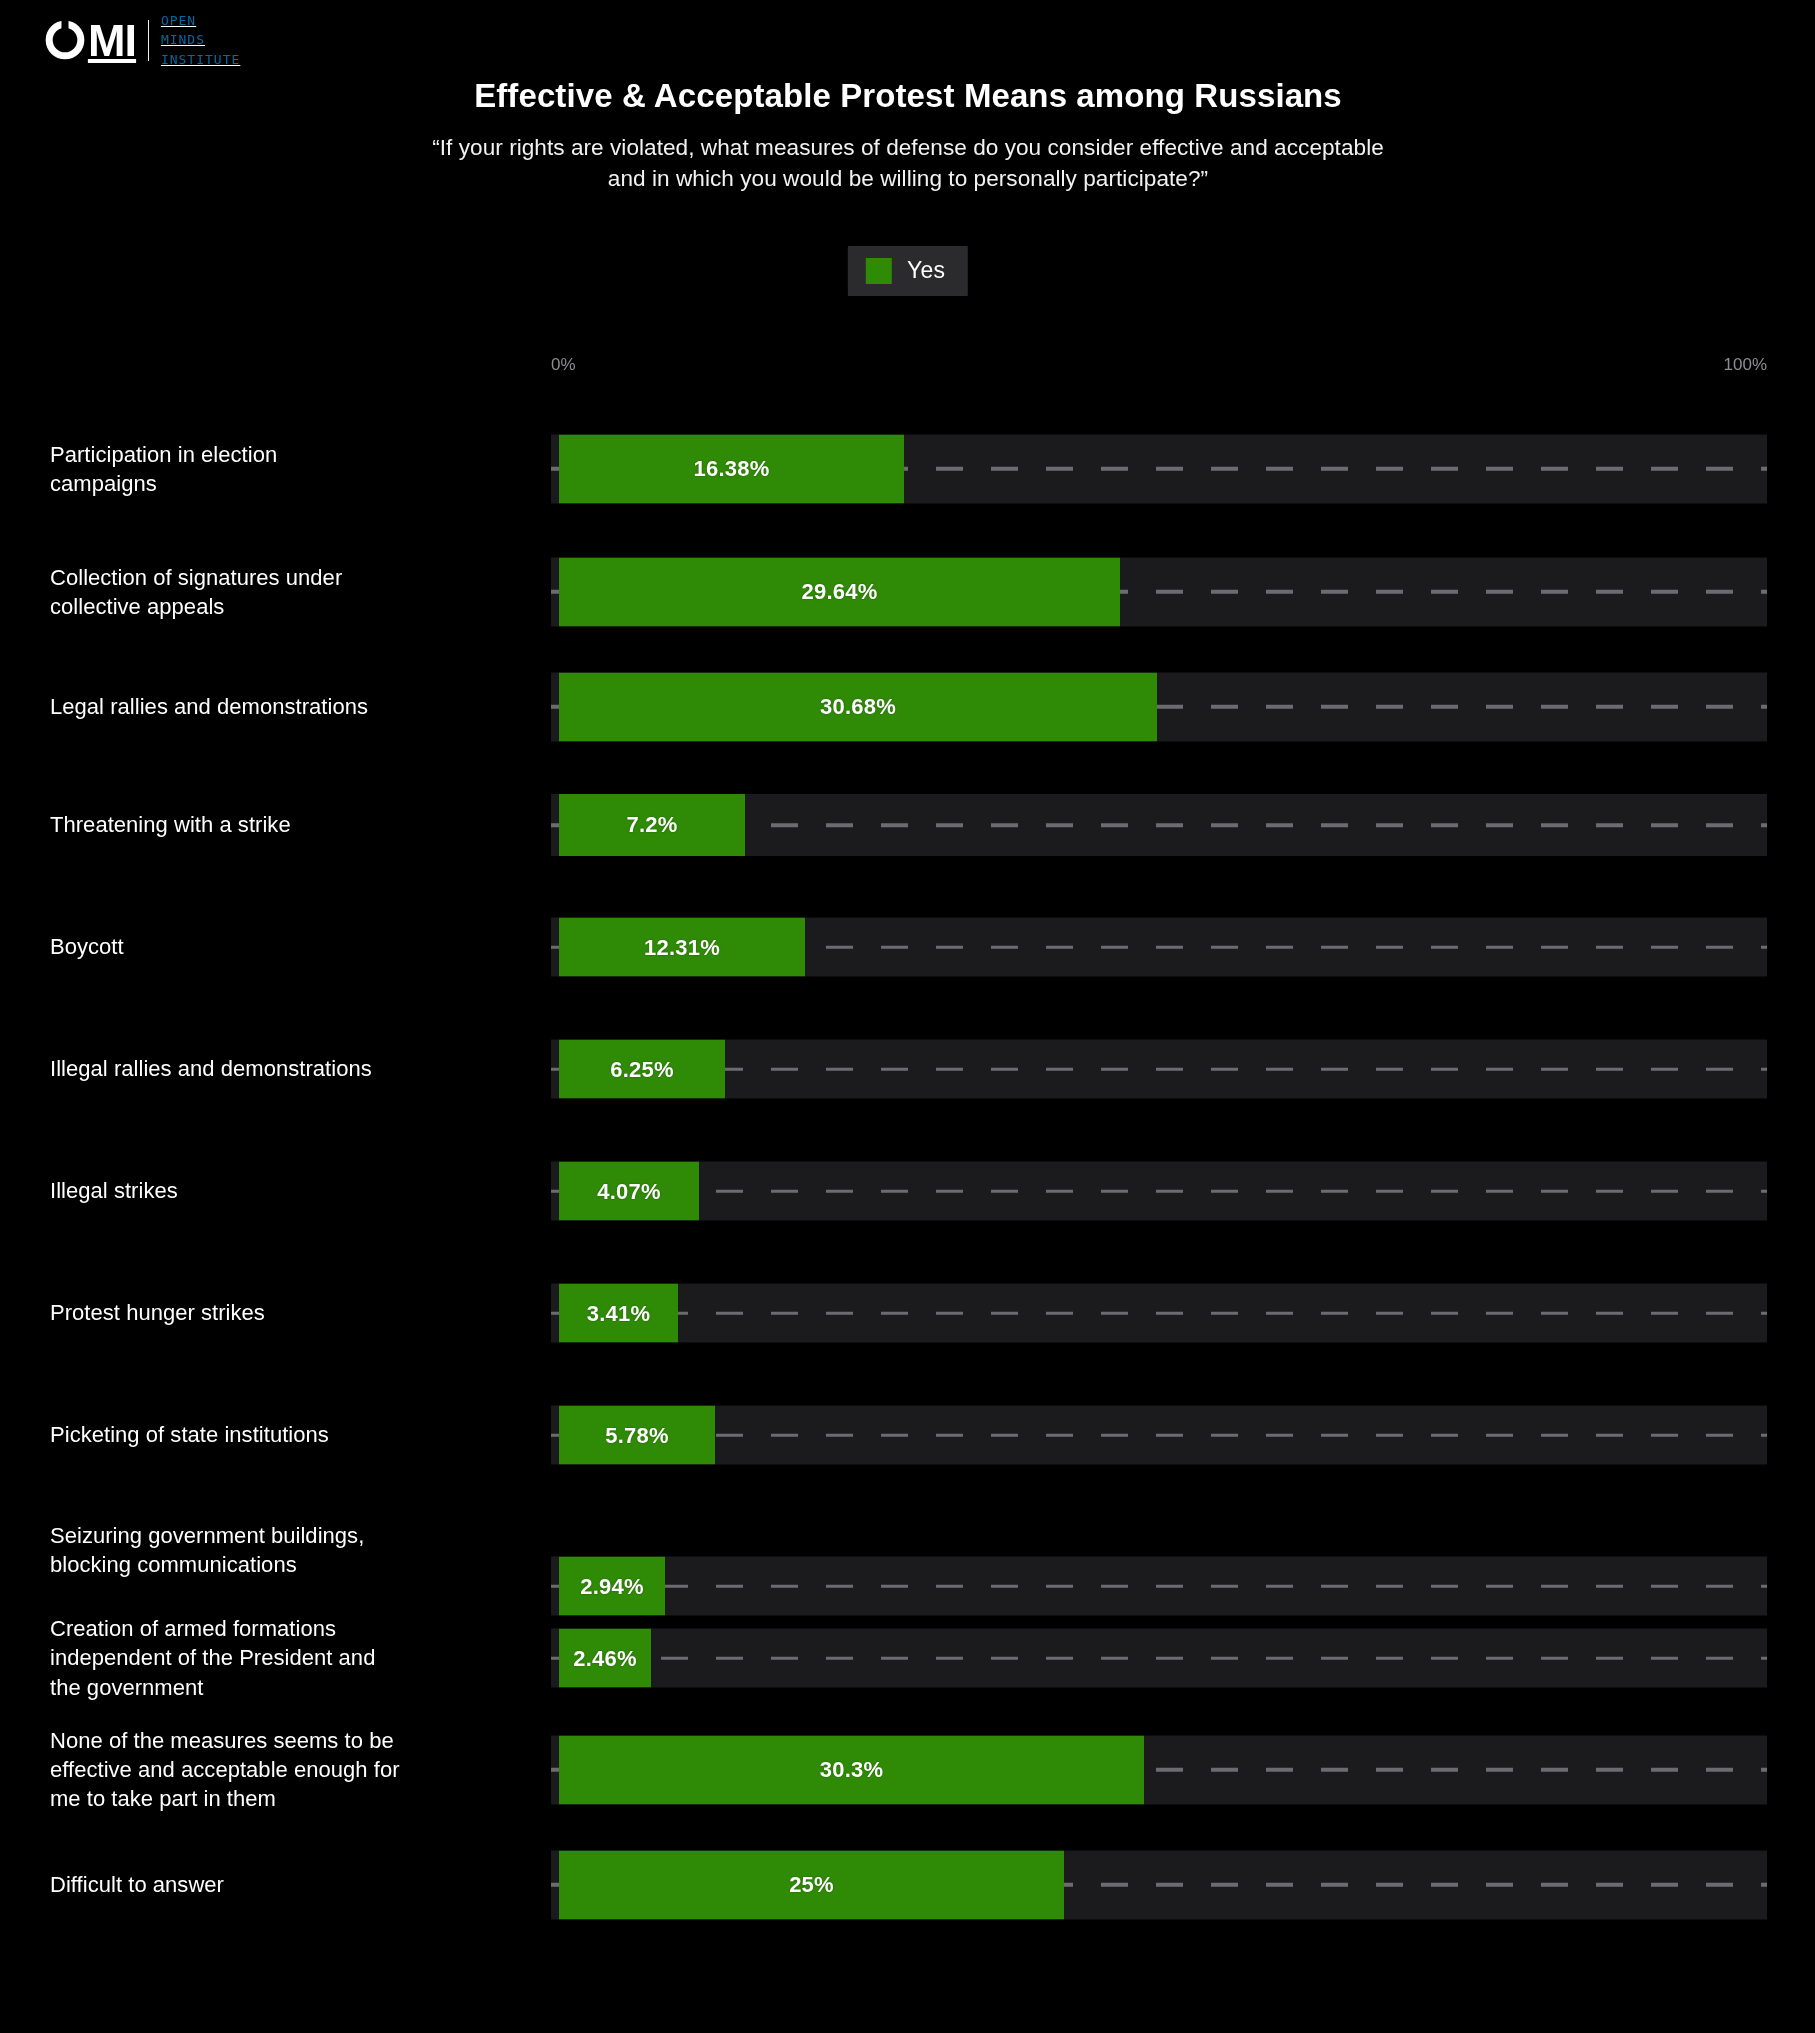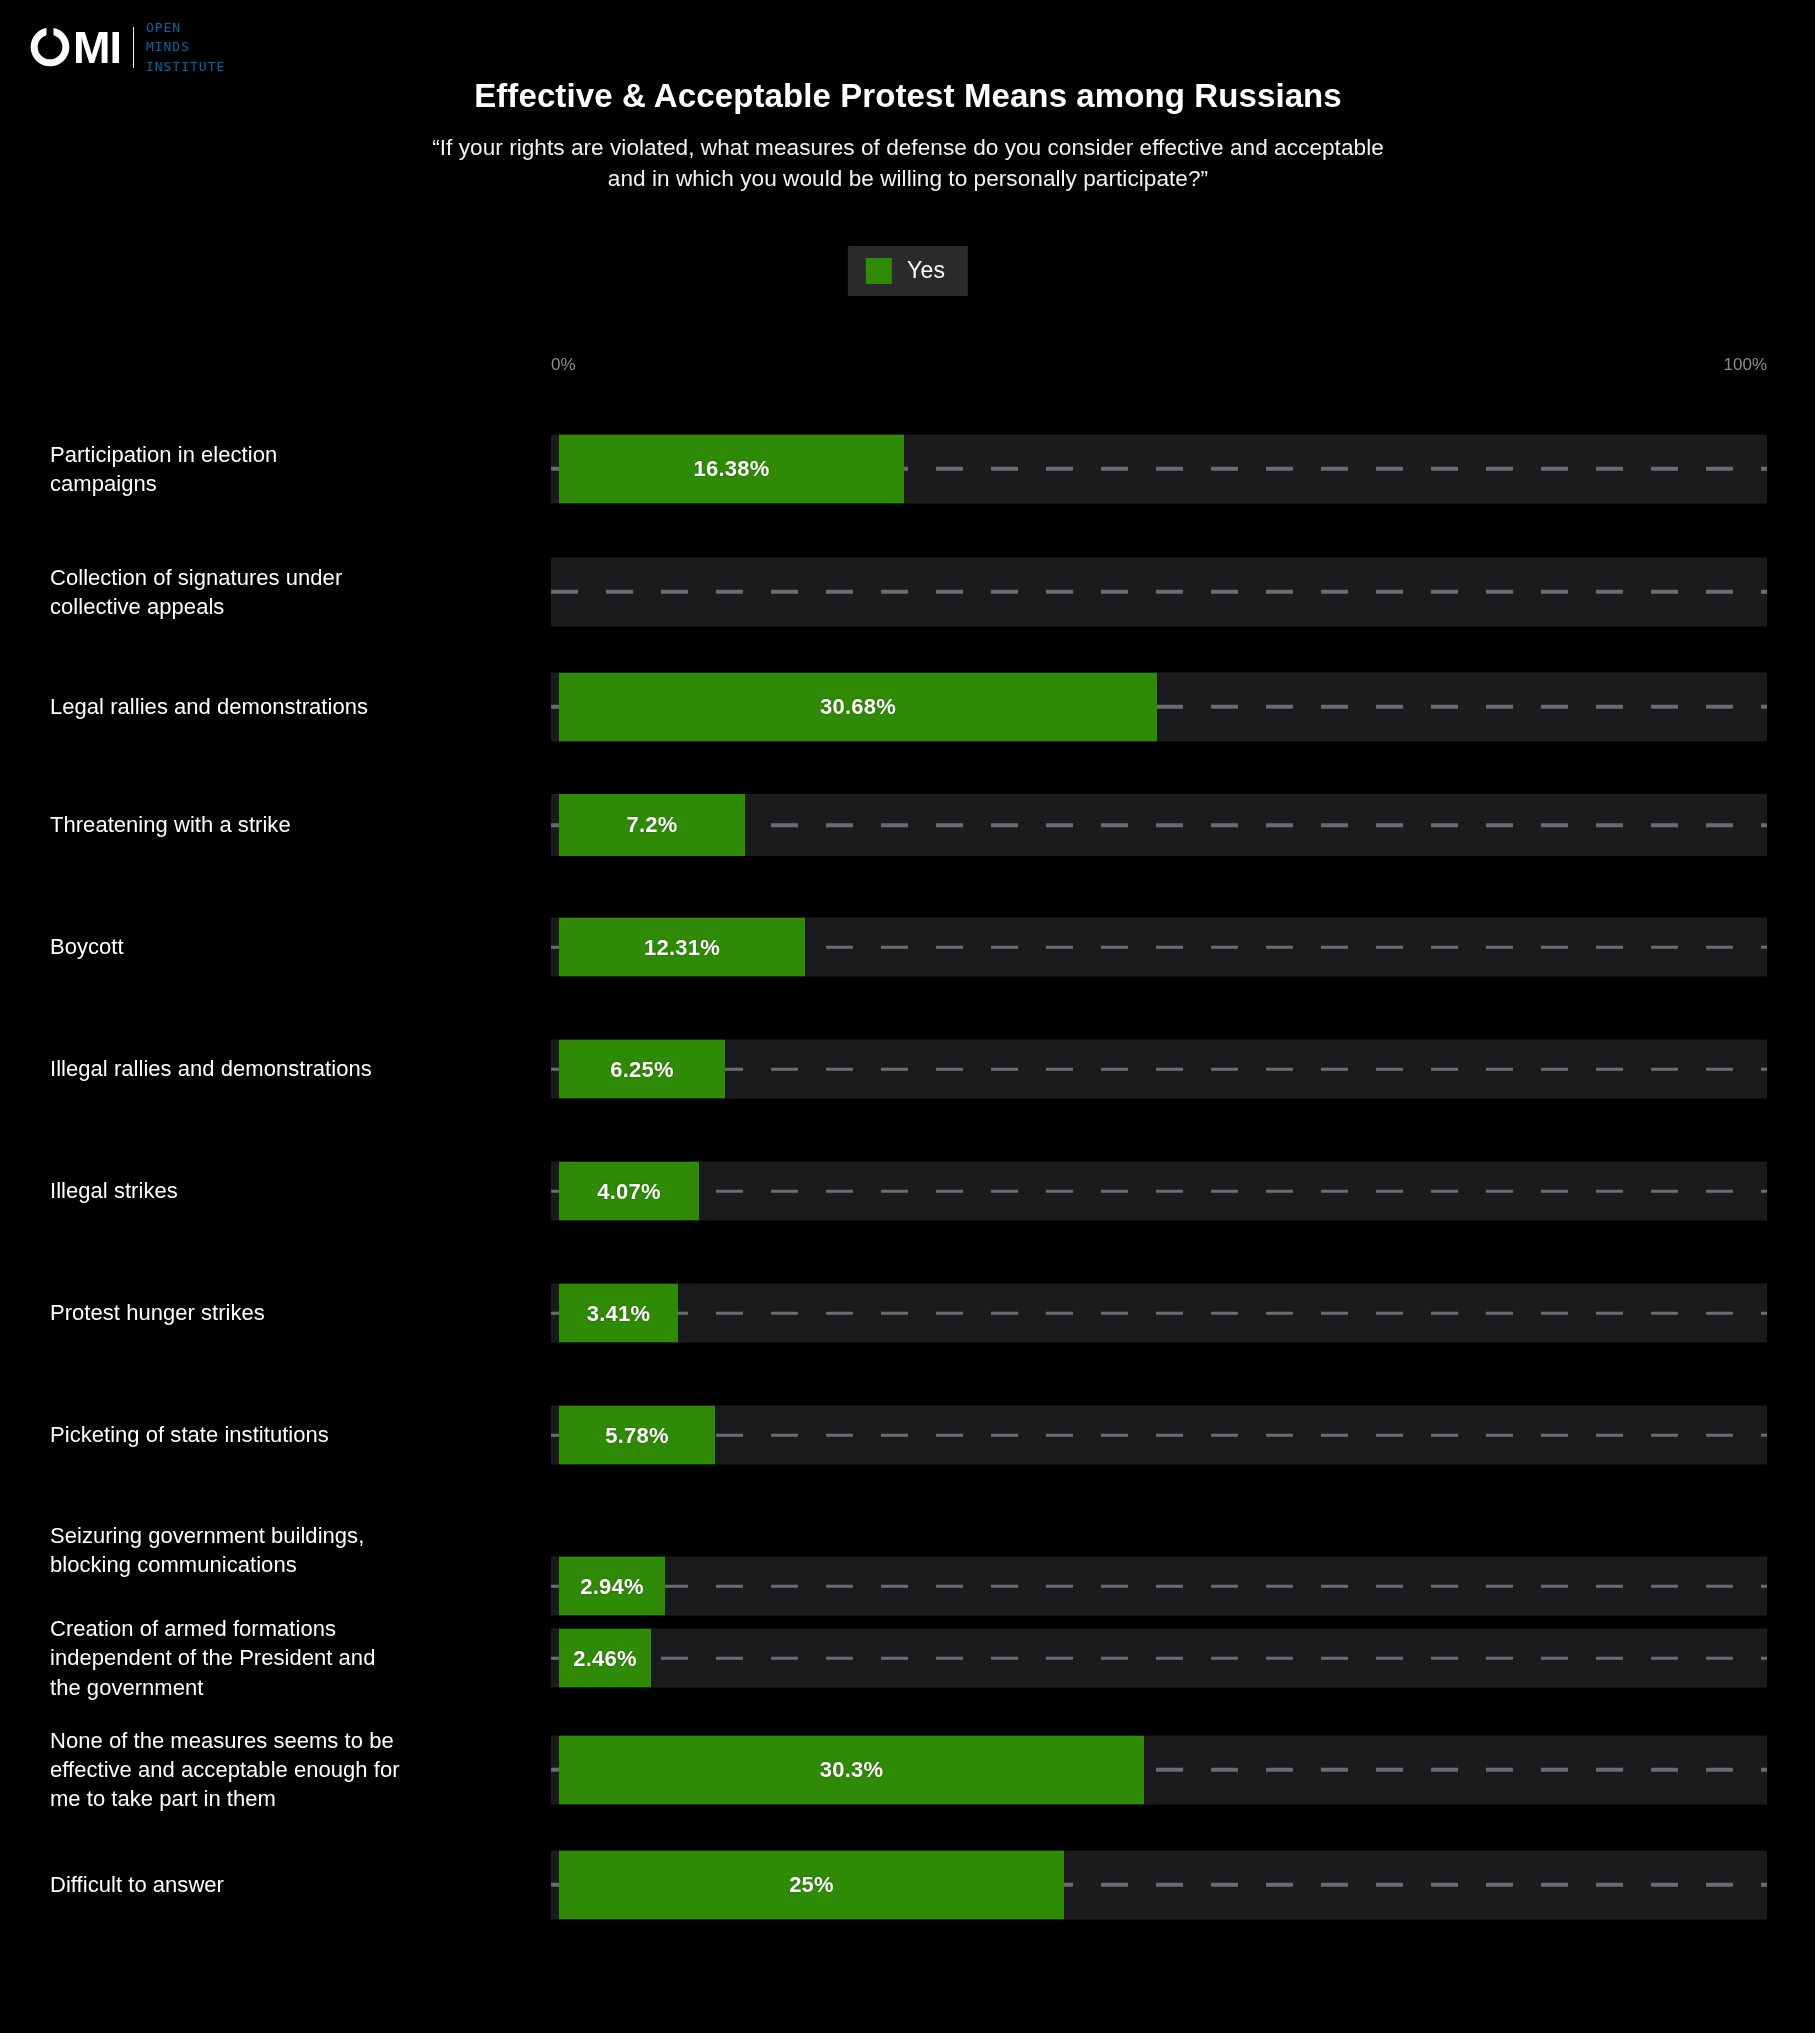--- a/index.html
+++ b/index.html
@@ -14,25 +14,26 @@
   }
   body {
     font-family: "Liberation Sans", sans-serif;
     color: #ffffff;
     position: relative;
   }
 
   
   .logo-wrap {
     position: absolute;
-    left: 28px;
+    left: 43px;
     top: 16px;
     display: flex;
-    align-items: flex-end;
+    align-items: flex-start;
     height: 55px;
+    text-decoration: underline;
   }
   .logo-mark {
     display: flex;
     align-items: center;
     height: 48px;
   }
   .logo-omi {
     font-family: "Liberation Sans", sans-serif;
     font-weight: bold;
     font-size: 45px;
@@ -240,20 +241,23 @@
         <div class="track-dashline"></div>
         <div class="bar" style="width: 345px;">
           <span class="bar-value">16.38%</span>
         </div>
       </div>
     </div>
     <div class="row" style="height: 115px; padding-left: 20px;">
       <div class="row-label"><span>Collection of signatures under</span><br><span>collective appeals</span></div>
       <div class="track" style="height: 69px;">
         <div class="track-dashline"></div>
+        <div class="bar" style="width: 561px;">
+          <span class="bar-value">29.64%</span>
+        </div>
       </div>
     </div>
     <div class="row" style="height: 115px;">
       <div class="row-label"><span>Legal rallies and demonstrations</span></div>
       <div class="track" style="height: 69px;">
         <div class="track-dashline"></div>
         <div class="bar" style="width: 598px;">
           <span class="bar-value">30.68%</span>
         </div>
       </div>

